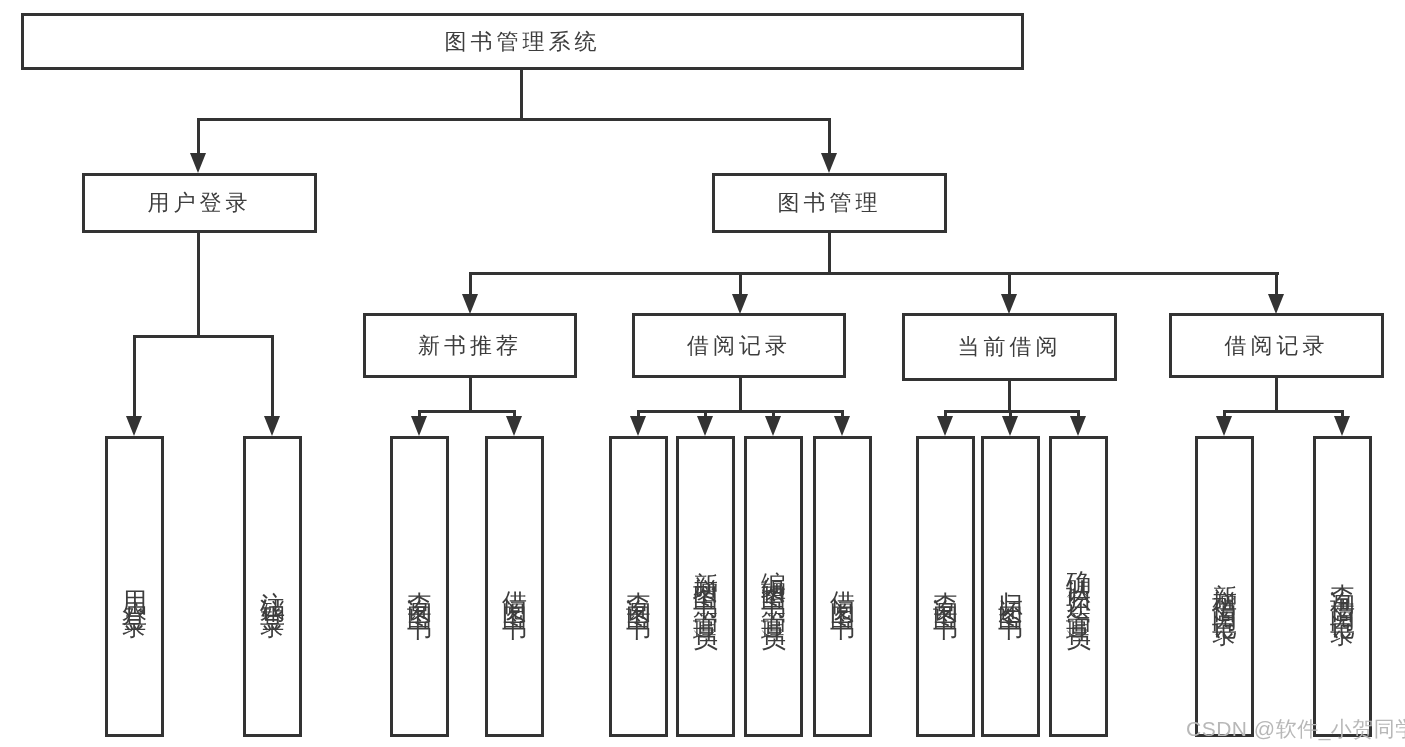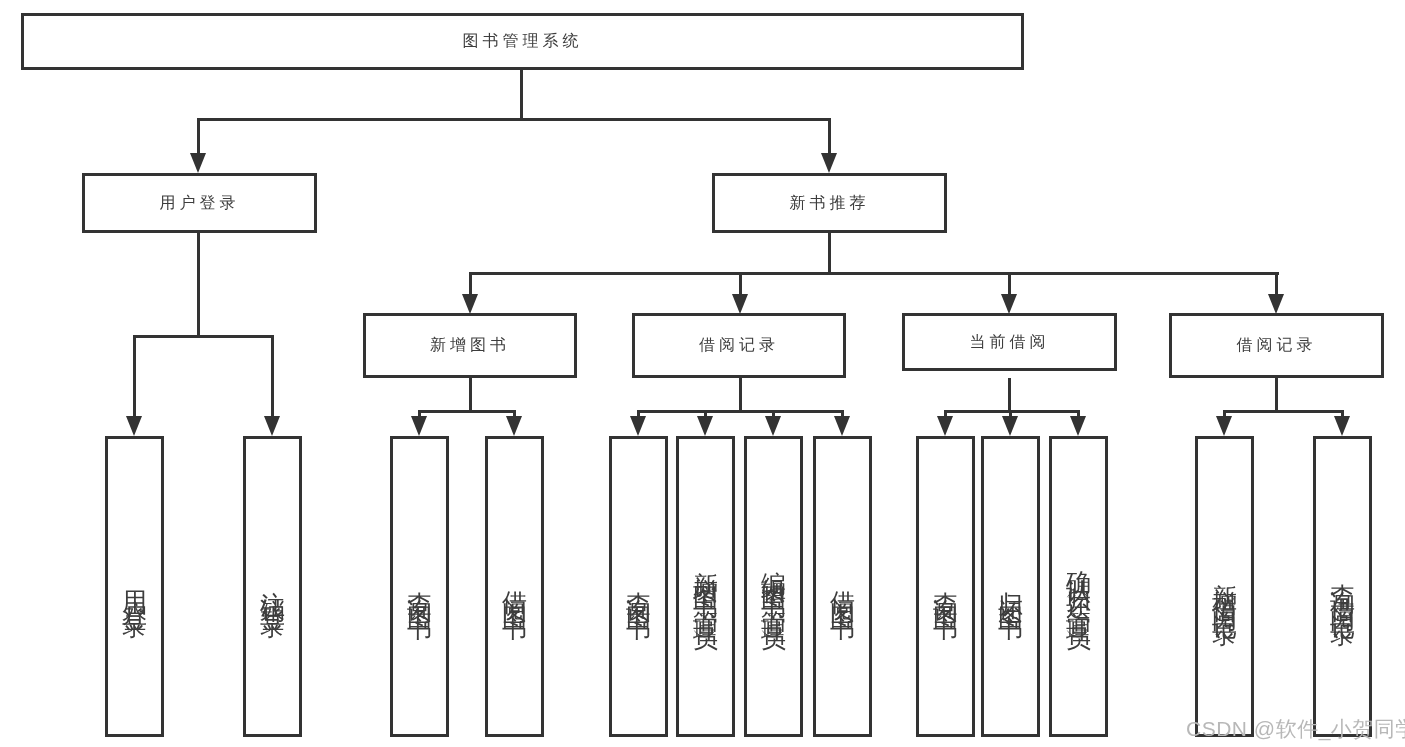--- a/index.html
+++ b/index.html
@@ -4,21 +4,21 @@
 <style>
   html,body{margin:0;padding:0;background:#ffffff;}
   .stage{
     position:relative;width:1405px;height:747px;background:#ffffff;overflow:hidden;
     font-family:"Liberation Sans","DejaVu Sans",sans-serif;
   }
   .box{
     position:absolute;background:#ffffff;border:3px solid #333333;box-sizing:border-box;
     display:flex;align-items:center;justify-content:center;color:#3d3d3d;z-index:2;
   }
-  .hbox{font-size:16px;letter-spacing:4px;white-space:nowrap;}
+  .hbox{font-size:22px;letter-spacing:4px;white-space:nowrap;}
   .vbox{writing-mode:vertical-rl;font-size:25px;letter-spacing:8px;line-height:1;}
   .v{position:absolute;width:3px;background:#333333;z-index:1;}
   .h{position:absolute;height:3px;background:#333333;z-index:1;}
   .arr{
     position:absolute;width:0;height:0;z-index:1;
     border-left:8px solid transparent;border-right:8px solid transparent;
     border-top:20px solid #333333;
   }
   .watermark{
     position:absolute;left:1186px;top:715px;z-index:3;
@@ -26,25 +26,25 @@
   }
 </style>
 </head>
 <body>
 
 <div class="stage">
 
   <div class="box hbox" style="left:21px;top:13px;width:1003px;height:57px">图书管理系统</div>
 
   <div class="box hbox" style="left:82px;top:173px;width:235px;height:60px">用户登录</div>
-  <div class="box hbox" style="left:712px;top:173px;width:235px;height:60px">新书推荐</div>
+  <div class="box hbox" style="left:712px;top:173px;width:235px;height:60px">图书管理</div>
 
-  <div class="box hbox" style="left:363px;top:313px;width:214px;height:65px">新增图书</div>
+  <div class="box hbox" style="left:363px;top:313px;width:214px;height:65px">新书推荐</div>
   <div class="box hbox" style="left:632px;top:313px;width:214px;height:65px">借阅记录</div>
-  <div class="box hbox" style="left:902px;top:313px;width:215px;height:58px">当前借阅</div>
+  <div class="box hbox" style="left:902px;top:313px;width:215px;height:68px">当前借阅</div>
   <div class="box hbox" style="left:1169px;top:313px;width:215px;height:65px">借阅记录</div>
 
   <div class="box vbox" style="left:105px;top:436px;width:59px;height:301px">用户登录</div>
   <div class="box vbox" style="left:243px;top:436px;width:59px;height:301px">注销登录</div>
 
   <div class="box vbox" style="left:390px;top:436px;width:59px;height:301px">查询图书</div>
   <div class="box vbox" style="left:485px;top:436px;width:59px;height:301px">借阅图书</div>
 
   <div class="box vbox" style="left:609px;top:436px;width:59px;height:301px">查询图书</div>
   <div class="box vbox" style="left:676px;top:436px;width:59px;height:301px">新增图书（管理员）</div>

